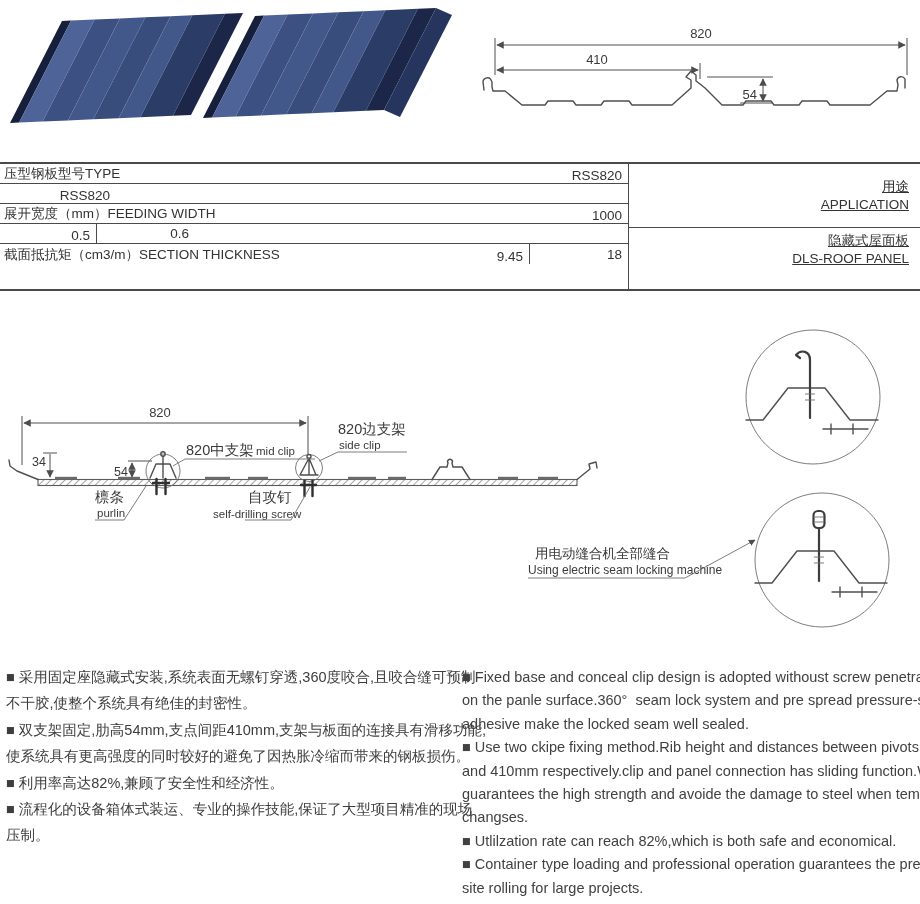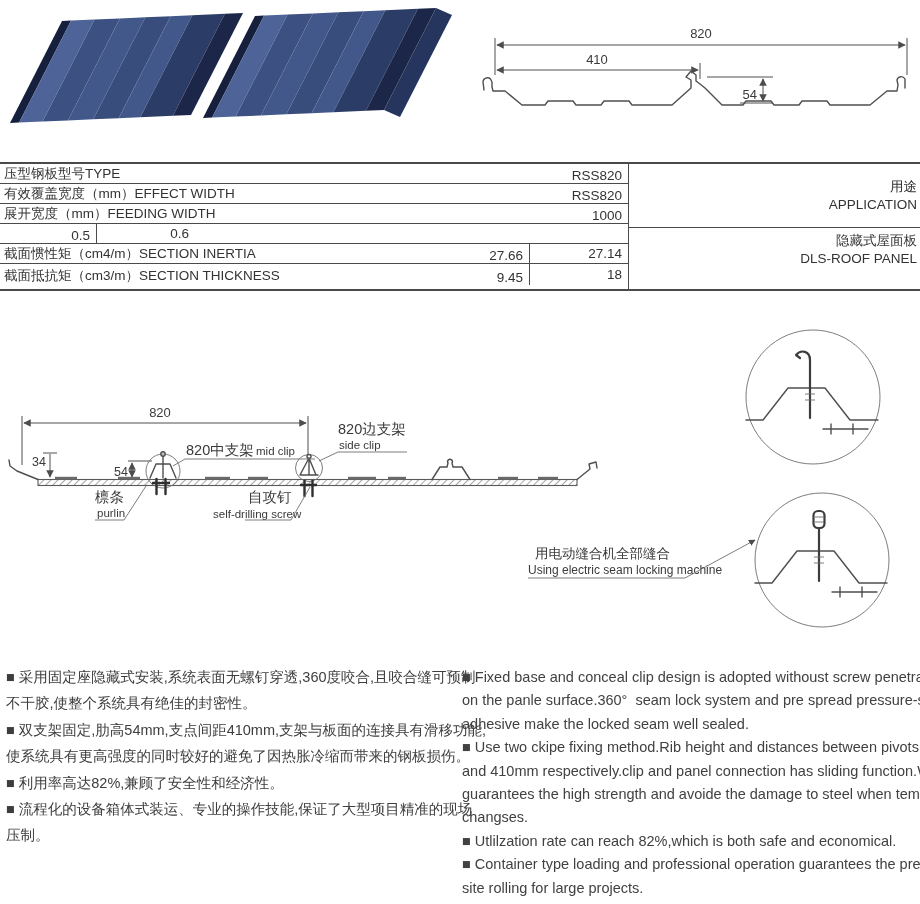--- a/index.html
+++ b/index.html
@@ -33,21 +33,21 @@
     display:flex;align-items:center;justify-content:flex-end;box-sizing:border-box;
     border-left:1.2px solid var(--table-border,#4a4a4a);margin-top:13px;}
   .side-note{
     left:629px;top:162px;width:291px;height:129px;
     border-top:2px solid var(--table-border,#4a4a4a);
     border-bottom:2px solid var(--table-border,#4a4a4a);
     box-sizing:border-box;font-size:13.5px;color:#333;
   }
   .side-cell{
     height:63px;display:flex;flex-direction:column;justify-content:center;
-    text-align:right;padding-right:3px;line-height:1.32;box-sizing:border-box;
+    text-align:right;padding-right:11px;line-height:1.32;box-sizing:border-box;text-decoration:underline;
   }
   .side-cell.second{border-top:1.2px solid var(--table-border,#4a4a4a);height:44px;}
   
   .features-cn{left:6px;top:664px;width:452px;font-size:14.5px;color:#3d3d3d;}
   .features-cn .line{white-space:pre;line-height:26.4px;height:26.4px;overflow:visible;}
   .features-en{left:462px;top:666px;width:460px;font-size:14.5px;color:#414141;}
   .features-en .line{white-space:pre;line-height:23.4px;height:23.4px;}
   
   svg{display:block;}
   svg text{font-family:"Liberation Sans","DejaVu Sans",sans-serif;fill:#3a3a3a;}
@@ -120,35 +120,29 @@
     L267,100 L288,100 L291,96 L316,96 L319,100 L344,100 L347,96 L372,96 L375,100 L415,100
     L432,86 L442,86 L443,80 L442,75 C443,71 448,70.5 450,74 L450,83"></path>
 </svg>
 
 <div class="abs spec-table">
   <div class="spec-row">
     <span class="lbl">压型钢板型号TYPE</span>
     <span class="v-span">RSS820</span>
   </div>
   <div class="spec-row">
-    <span class="lbl">有效覆盖宽度（mm）EFFECT WIDTH</span>
     <span class="v-span">RSS820</span>
   </div>
   <div class="spec-row thick">
     <span class="lbl">展开宽度（mm）FEEDING WIDTH</span>
     <span class="v-span">1000</span>
   </div>
   <div class="spec-row">
     <span class="v1">0.5</span>
     <span class="v2">0.6</span>
-  </div>
-  <div class="spec-row">
-    <span class="lbl">截面惯性矩（cm4/m）SECTION INERTIA</span>
-    <span class="v1">27.66</span>
-    <span class="v2">27.14</span>
   </div>
   <div class="spec-row">
     <span class="lbl">截面抵抗矩（cm3/m）SECTION THICKNESS</span>
     <span class="v1">9.45</span>
     <span class="v2">18</span>
   </div>
 </div>
 <div class="abs side-note">
   <div class="side-cell">
     <span>用途</span>

